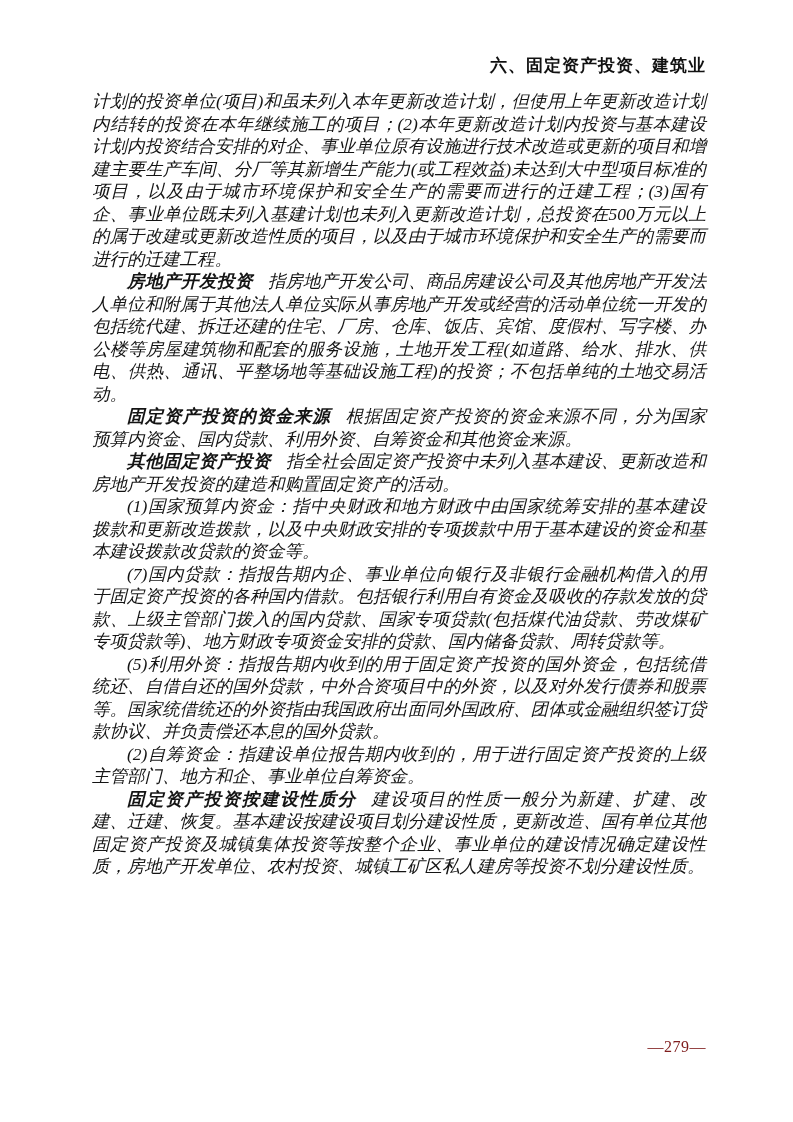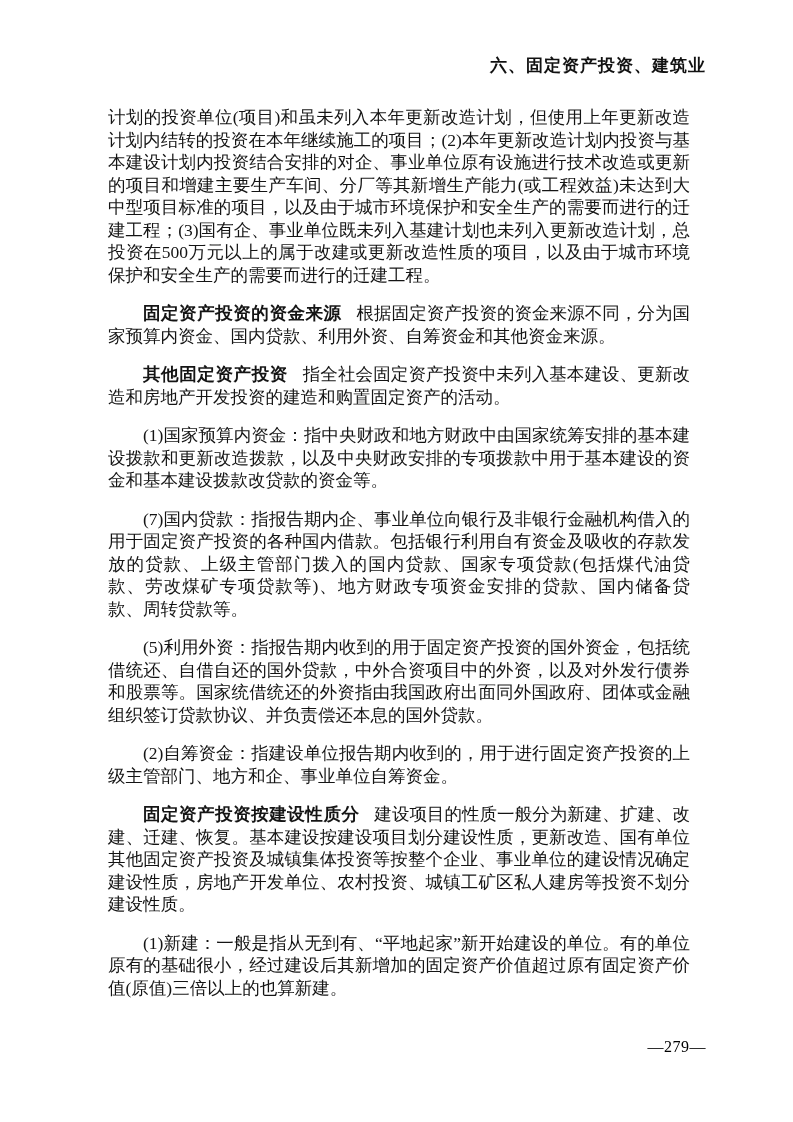--- a/index.html
+++ b/index.html
@@ -38,74 +38,75 @@
     left: 92px;
     top: 90px;
     width: 614px;
     font-size: 17.5px;
     line-height: 22.5px;
     text-align: justify;
     text-justify: inter-ideograph;
     color: #141414;
   }
   .para {
-    margin: 16px;
+    margin: 0;
     padding: 0;
     text-indent: 2em;
+    font-style: italic;
   }
   .para.no-indent {
     text-indent: 0;
   }
   .lead {
     font-weight: bold;
     font-family: "Liberation Sans", "DejaVu Sans", sans-serif;
     margin-right: 0.85em;
     letter-spacing: 0.5px;
   }
   .page-footer {
     position: absolute;
     top: 1038px;
     left: 92px;
     width: 614px;
     text-align: right;
     font-size: 16px;
-    color: #000000;
+    color: #7f1d1d;
     letter-spacing: 0.5px;
   }
 </style>
 </head>
 <body>
 
 <div class="page">
 
   <div class="running-header">
     <span>六、固定资产投资、建筑业</span>
   </div>
 
   <div class="doc-body">
 
     <p class="para no-indent"><span>计划的投资单位(项目)和虽未列入本年更新改造计划，但使用上年更新改造计划内结转的投资在本年继续施工的项目；(2)本年更新改造计划内投资与基本建设计划内投资结合安排的对企、事业单位原有设施进行技术改造或更新的项目和增建主要生产车间、分厂等其新增生产能力(或工程效益)未达到大中型项目标准的项目，以及由于城市环境保护和安全生产的需要而进行的迁建工程；(3)国有企、事业单位既未列入基建计划也未列入更新改造计划，总投资在500万元以上的属于改建或更新改造性质的项目，以及由于城市环境保护和安全生产的需要而进行的迁建工程。</span></p>
 
+    <p class="para"><span class="lead">房地产开发投资</span><span>指房地产开发公司、商品房建设公司及其他房地产开发法人单位和附属于其他法人单位实际从事房地产开发或经营的活动单位统一开发的包括统代建、拆迁还建的住宅、厂房、仓库、饭店、宾馆、度假村、写字楼、办公楼等房屋建筑物和配套的服务设施，土地开发工程(如道路、给水、排水、供电、供热、通讯、平整场地等基础设施工程)的投资；不包括单纯的土地交易活动。</span></p>
 
     <p class="para"><span class="lead">固定资产投资的资金来源</span><span>根据固定资产投资的资金来源不同，分为国家预算内资金、国内贷款、利用外资、自筹资金和其他资金来源。</span></p>
 
     <p class="para"><span class="lead">其他固定资产投资</span><span>指全社会固定资产投资中未列入基本建设、更新改造和房地产开发投资的建造和购置固定资产的活动。</span></p>
 
     <p class="para"><span>(1)国家预算内资金：指中央财政和地方财政中由国家统筹安排的基本建设拨款和更新改造拨款，以及中央财政安排的专项拨款中用于基本建设的资金和基本建设拨款改贷款的资金等。</span></p>
 
     <p class="para"><span>(7)国内贷款：指报告期内企、事业单位向银行及非银行金融机构借入的用于固定资产投资的各种国内借款。包括银行利用自有资金及吸收的存款发放的贷款、上级主管部门拨入的国内贷款、国家专项贷款(包括煤代油贷款、劳改煤矿专项贷款等)、地方财政专项资金安排的贷款、国内储备贷款、周转贷款等。</span></p>
 
     <p class="para"><span>(5)利用外资：指报告期内收到的用于固定资产投资的国外资金，包括统借统还、自借自还的国外贷款，中外合资项目中的外资，以及对外发行债券和股票等。国家统借统还的外资指由我国政府出面同外国政府、团体或金融组织签订贷款协议、并负责偿还本息的国外贷款。</span></p>
 
     <p class="para"><span>(2)自筹资金：指建设单位报告期内收到的，用于进行固定资产投资的上级主管部门、地方和企、事业单位自筹资金。</span></p>
 
 
     <p class="para"><span class="lead">固定资产投资按建设性质分</span><span>建设项目的性质一般分为新建、扩建、改建、迁建、恢复。基本建设按建设项目划分建设性质，更新改造、国有单位其他固定资产投资及城镇集体投资等按整个企业、事业单位的建设情况确定建设性质，房地产开发单位、农村投资、城镇工矿区私人建房等投资不划分建设性质。</span></p>
 
-    <p class="para"><span>(1)新建：一般是指从无到有、“平地起家”新开始建设的单位。有的单位原有的基础很小，经过建设后其新增加的固定资产价值超过原有固定资产价值(原值)三倍以上的也算新建。</span></p>
 
   </div>
 
   <div class="page-footer">
     <span>—279—</span>
   </div>
 
 </div>
 
 </body></html>

